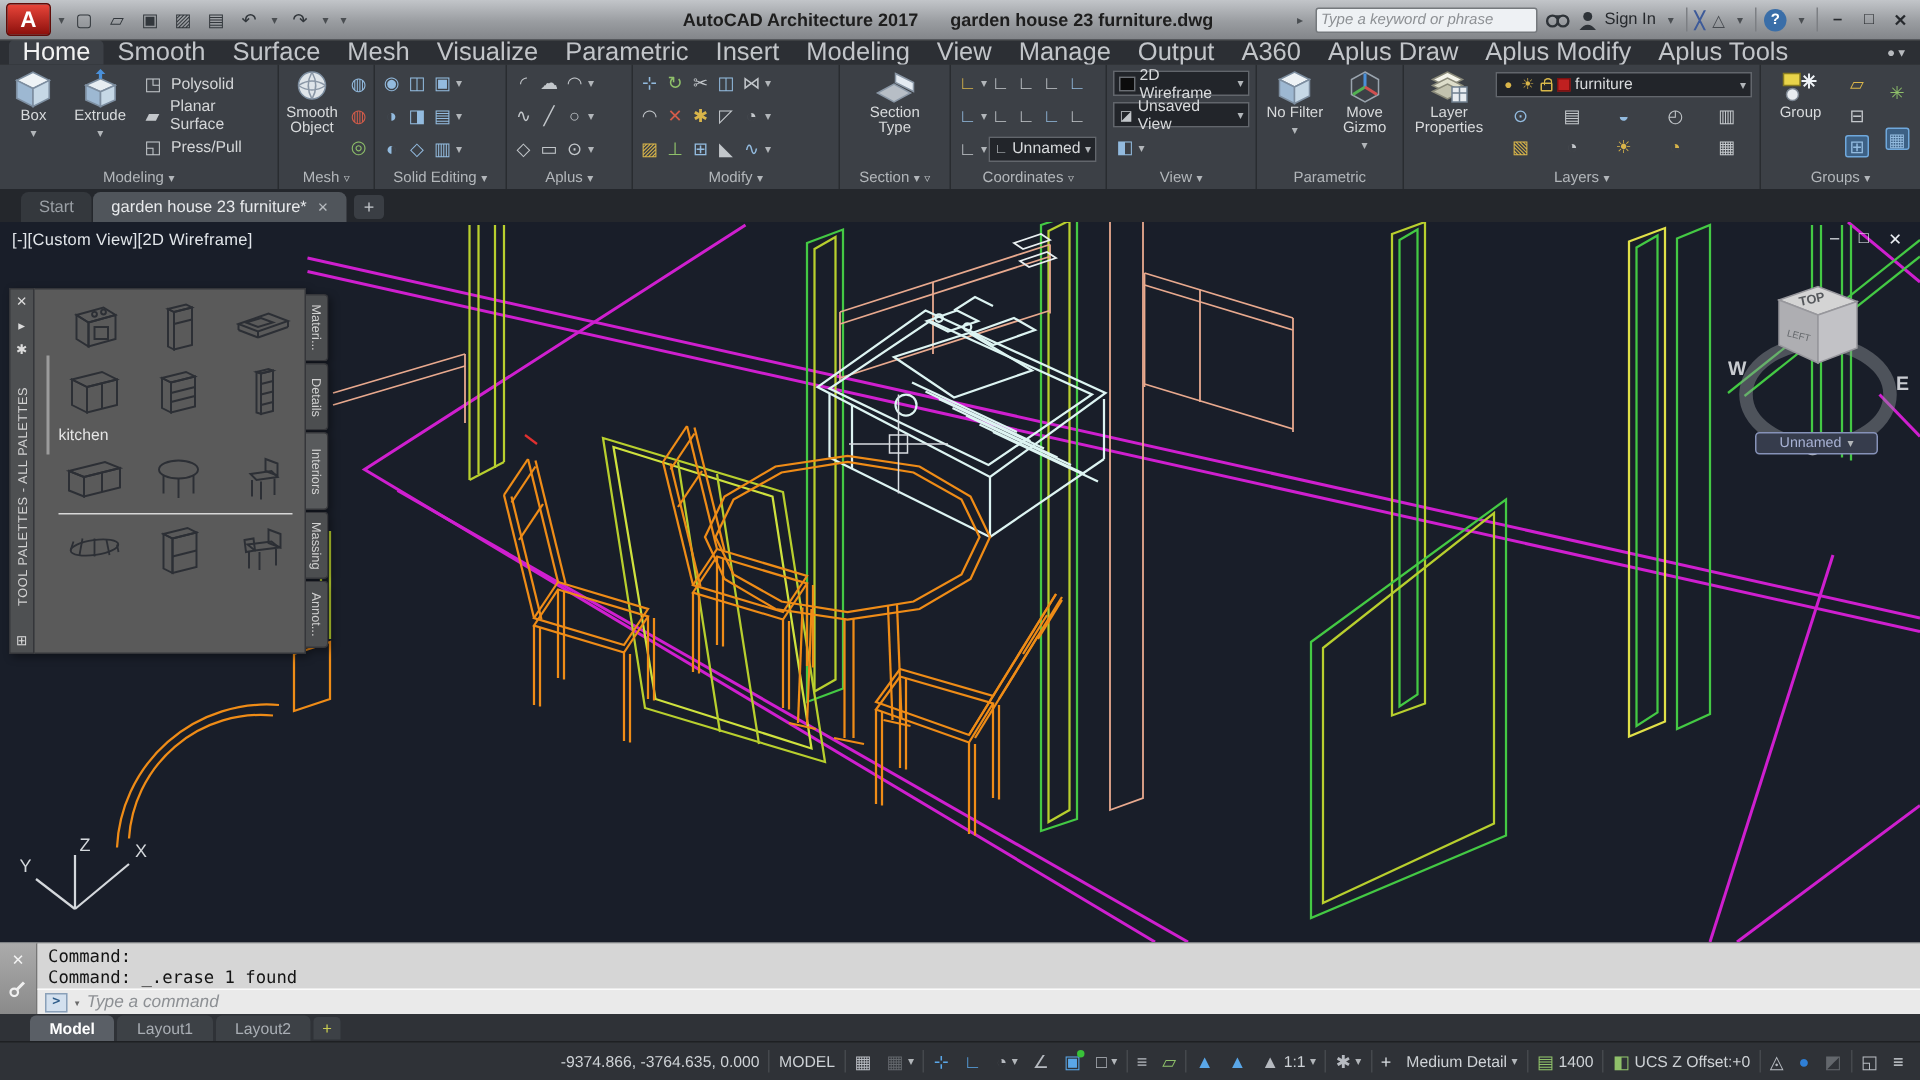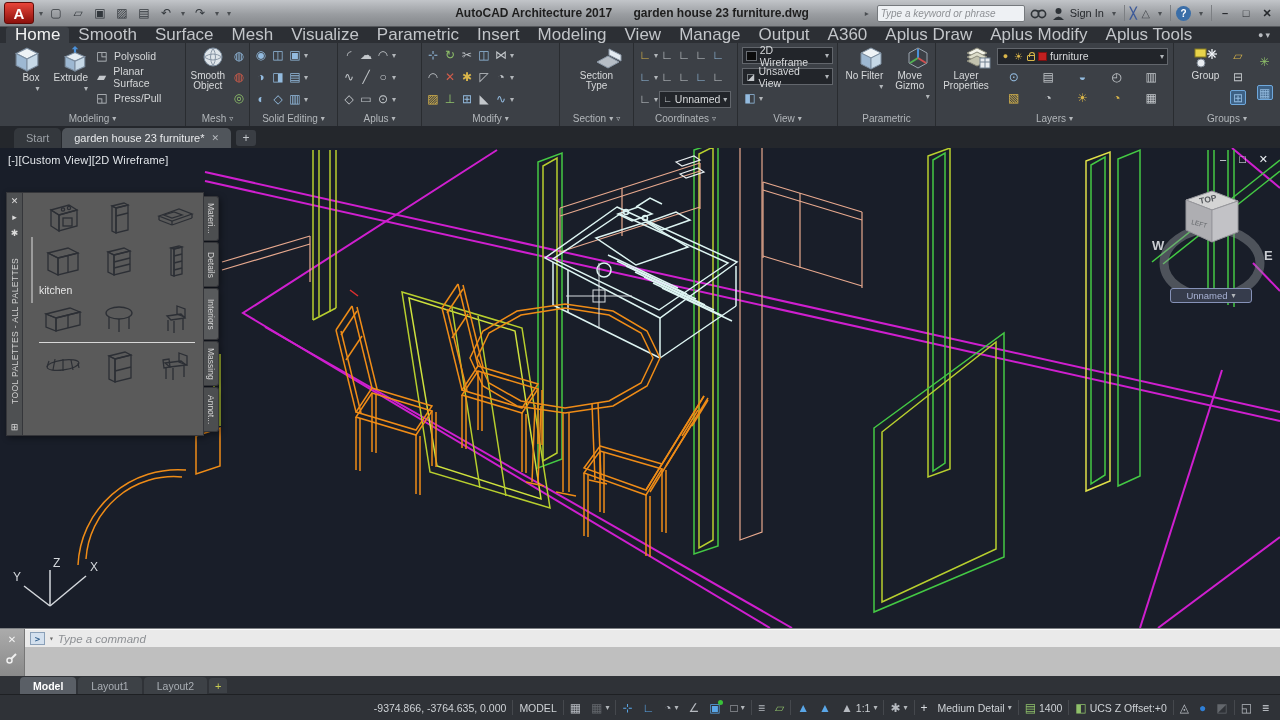--- a/index.html
+++ b/index.html
@@ -24,21 +24,21 @@
 .ribbontabs{height:16px;flex:none;background:#2c2f34;display:flex;align-items:stretch;padding-left:6px}
 .rtab{padding:0 9px;font-size:17px;color:#c2c5c9;display:flex;align-items:center}
 .rtab.active{background:#3c4046;color:#f2f2f2;border-radius:3px 3px 0 0}
 .rtab-ovf{margin-left:auto;margin-right:10px;display:flex;align-items:center;gap:2px;color:#b8bbbf;font-size:9px}
 
 .ribbon{height:83px;flex:none;background:#3c4046;display:flex;overflow:hidden}
 .panel{height:100%;display:flex;flex-direction:column;border-right:1px solid #292c30;flex:none}
 .pcontent{flex:1;display:flex;padding:2px 3px;gap:2px}
 .ptitle{height:15px;flex:none;display:flex;align-items:center;justify-content:center;gap:3px;font-size:10px;color:#b2b6ba}
 .dd{font-size:8px;color:#b2b6ba}
-.bigbtn{display:flex;flex-direction:column;align-items:flex-end;font-size:10px;color:#d8dadc;line-height:10px;padding:1px 2px;text-align:center;gap:1px}
+.bigbtn{display:flex;flex-direction:column;align-items:center;font-size:10px;color:#d8dadc;line-height:10px;padding:1px 2px;text-align:center;gap:1px}
 .stack{display:flex;flex-direction:column;justify-content:space-around;padding:1px 2px}
 .mrow{display:flex;align-items:center;gap:4px;font-size:10.5px;color:#d4d6d8;height:17px}
 .srow{display:flex;align-items:center;gap:1px;height:17px}
 .ic{width:16px;height:15px;display:flex;align-items:center;justify-content:center;font-size:12px;color:#93bbdf}
 .ic.gray{color:#c3c7cb}.ic.gold{color:#d9b54a}.ic.red{color:#d45c4a}.ic.grn{color:#8fc06a}
 .combo{background:#22252a;border:1px solid #62666c;height:17px;display:flex;align-items:center;font-size:10.5px;color:#d8dadc;padding:0 3px;gap:3px}
 .combo .dd{margin-left:auto}
 .swatch-dark{width:11px;height:10px;background:#0c0c0c;border:1px solid #6a6e74}
 .swatch-red{width:9px;height:9px;background:#c02020;border:1px solid #7c1212}
 .lockic{width:8px;height:6px;border:1px solid #d8b84a;border-radius:1px;position:relative;margin-top:4px}
@@ -925,20 +925,24 @@
 
   <div class="cmdpanel">
     <div class="cmdside">
       <span>✕</span>
       <svg width="12" height="12">
           <circle cx="3.5" cy="8.5" r="2.5" fill="none" stroke="#f0f0f0" stroke-width="1.5"></circle>
           <line x1="5" y1="7" x2="10" y2="2" stroke="#f0f0f0" stroke-width="2"></line>
         </svg>
     </div>
     <div class="cmdmain">
+      <div class="cmdhist">
+        <div>Command:</div>
+        <div>Command: _.erase 1 found</div>
+      </div>
       <div class="cmdinput">
         <span class="cmdbadge">&gt;</span>
         <span class="dd">▾</span>
         <input type="text" placeholder="Type a command" style="">
       </div>
     </div>
   </div>
 
   <div class="layoutbar">
     <div class="ltab active">Model</div>

